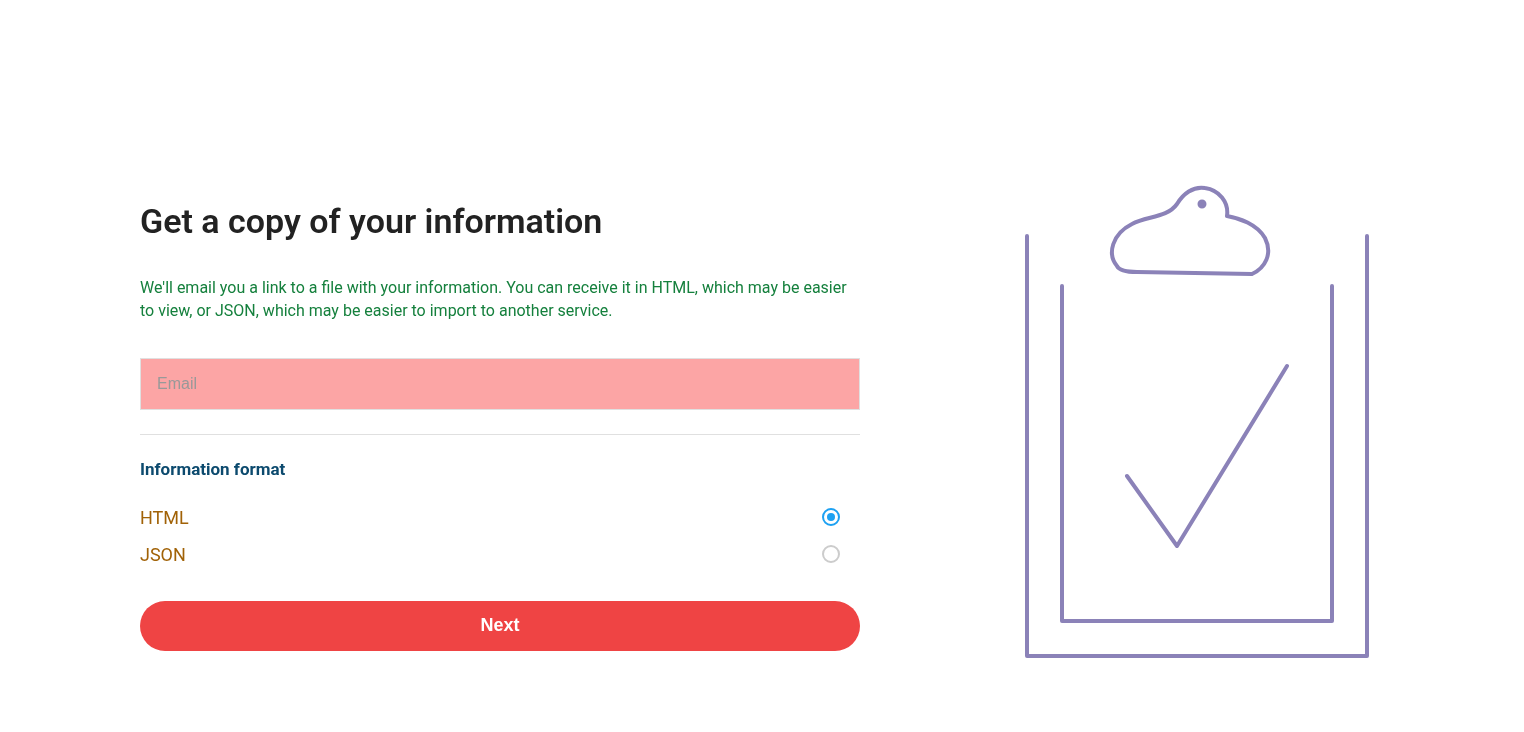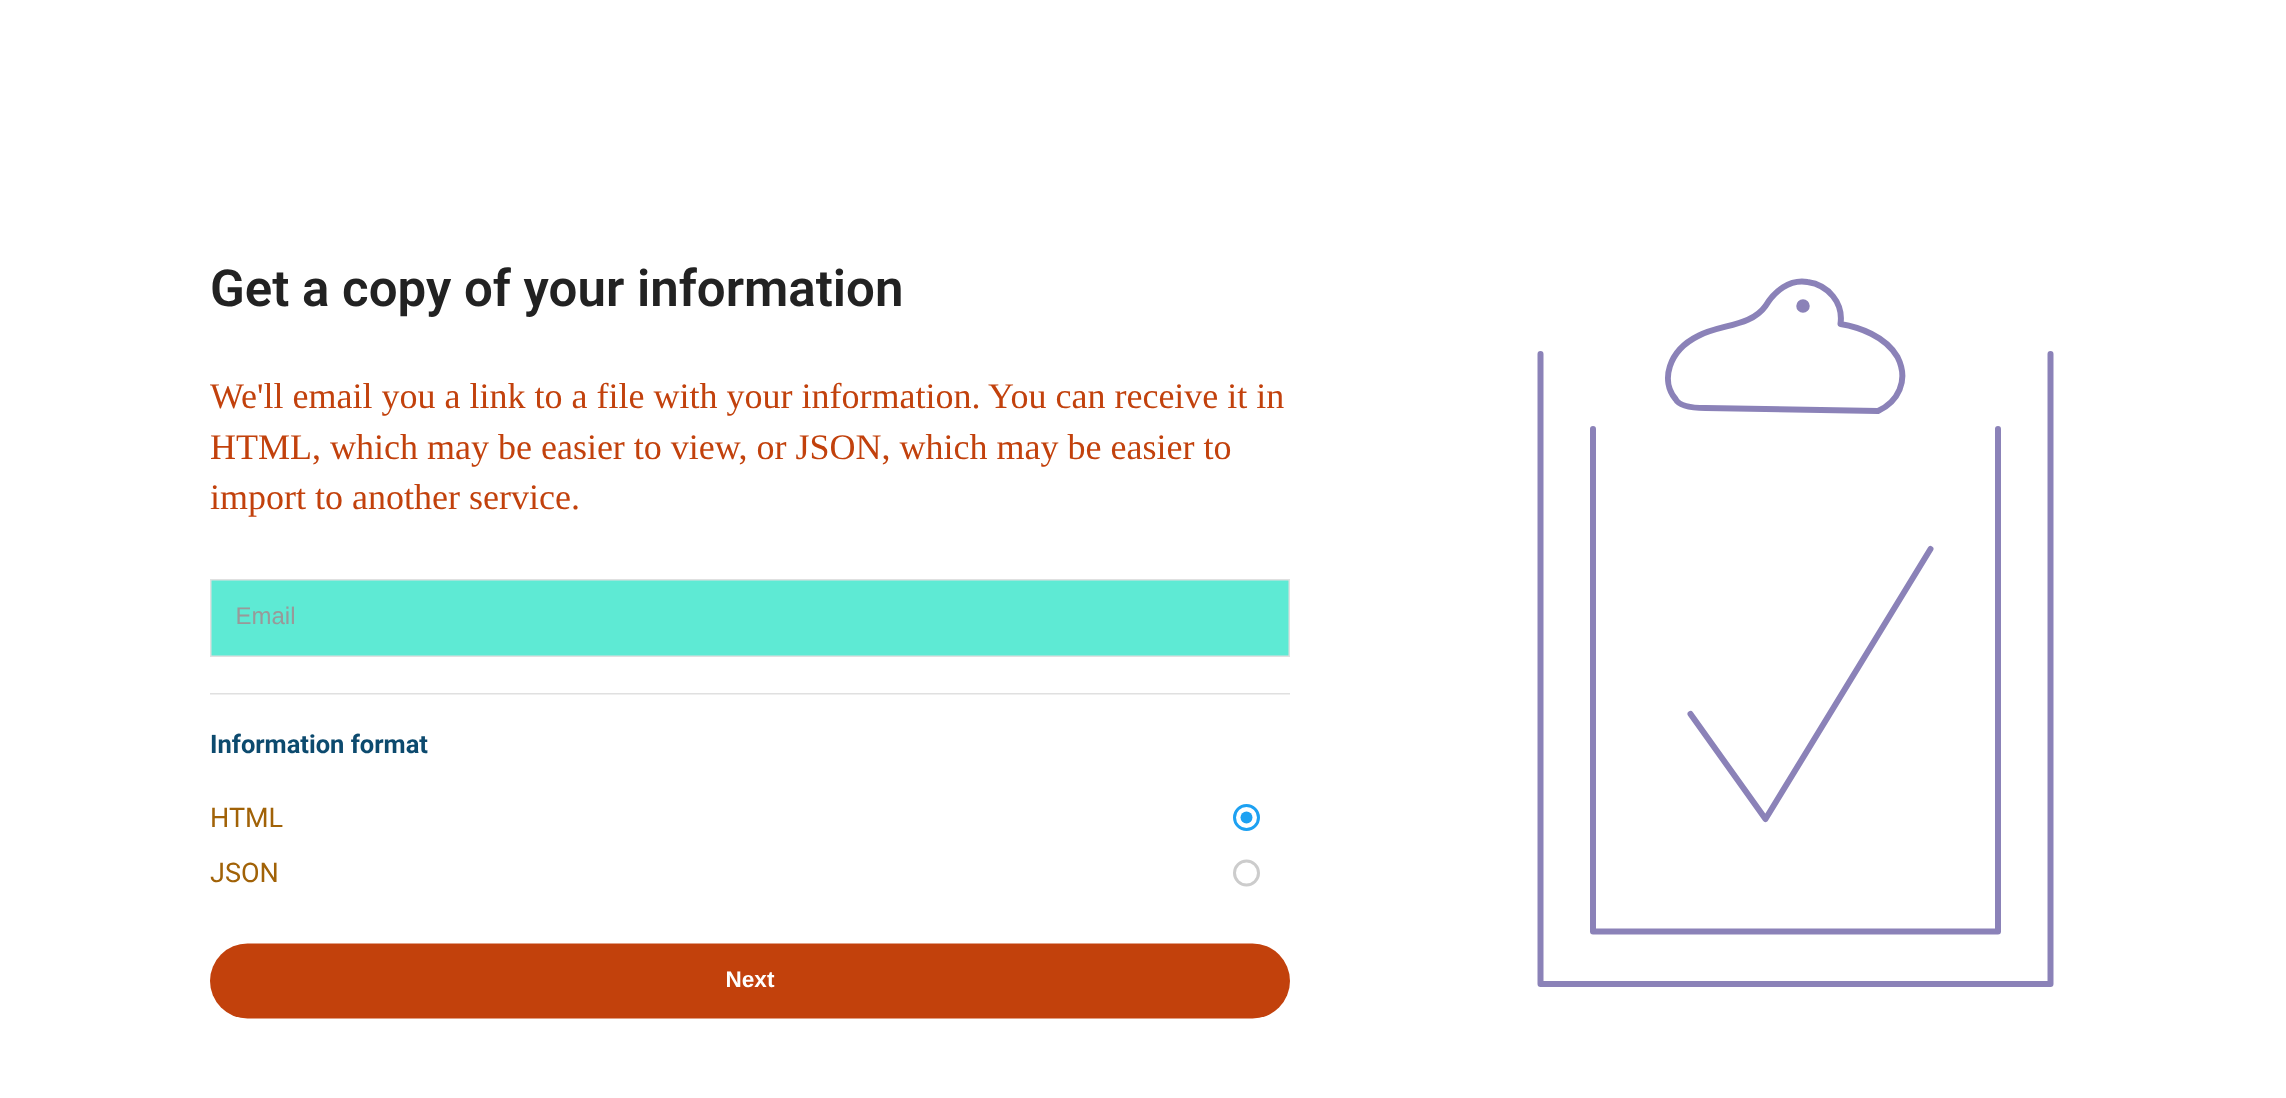--- a/index.html
+++ b/index.html
@@ -24,32 +24,31 @@
       width: 870px;
       padding: 120px 0 0 140px;
     }
     .title {
       font-size: 34px;
       font-weight: 600;
       color: #222;
       margin-bottom: 36px;
     }
     .description {
-      font-size: 24px;
-      color: #c2410c;
+      font-size: 16px;
+      color: #15803d;
       line-height: 1.4;
       margin-bottom: 36px;
       max-width: 720px;
-      font-family: Liberation Serif, serif;
     }
     .email-input {
       width: 720px;
       height: 52px;
       border: 1px solid #e0e0e0;
-      background: #5eead4;
+      background: #fca5a5;
       padding: 0 16px;
       font-size: 16px;
       color: #333;
       outline: none;
     }
     .email-input::placeholder {
       color: #999;
     }
     .divider {
       width: 720px;
@@ -92,25 +91,25 @@
       height: 8px;
       border-radius: 50%;
       background: #1da1f2;
     }
     .radio-group {
       margin-bottom: 28px;
     }
     .next-button {
       width: 720px;
       height: 50px;
-      background: #c2410c;
+      background: #ef4444;
       border: none;
       border-radius: 25px;
       color: #ffffff;
-      font-size: 15px;
+      font-size: 18px;
       font-weight: 600;
       cursor: pointer;
     }
     .right-panel {
       flex: 1;
       display: flex;
       align-items: center;
       justify-content: center;
       padding-top: 100px;
     }

